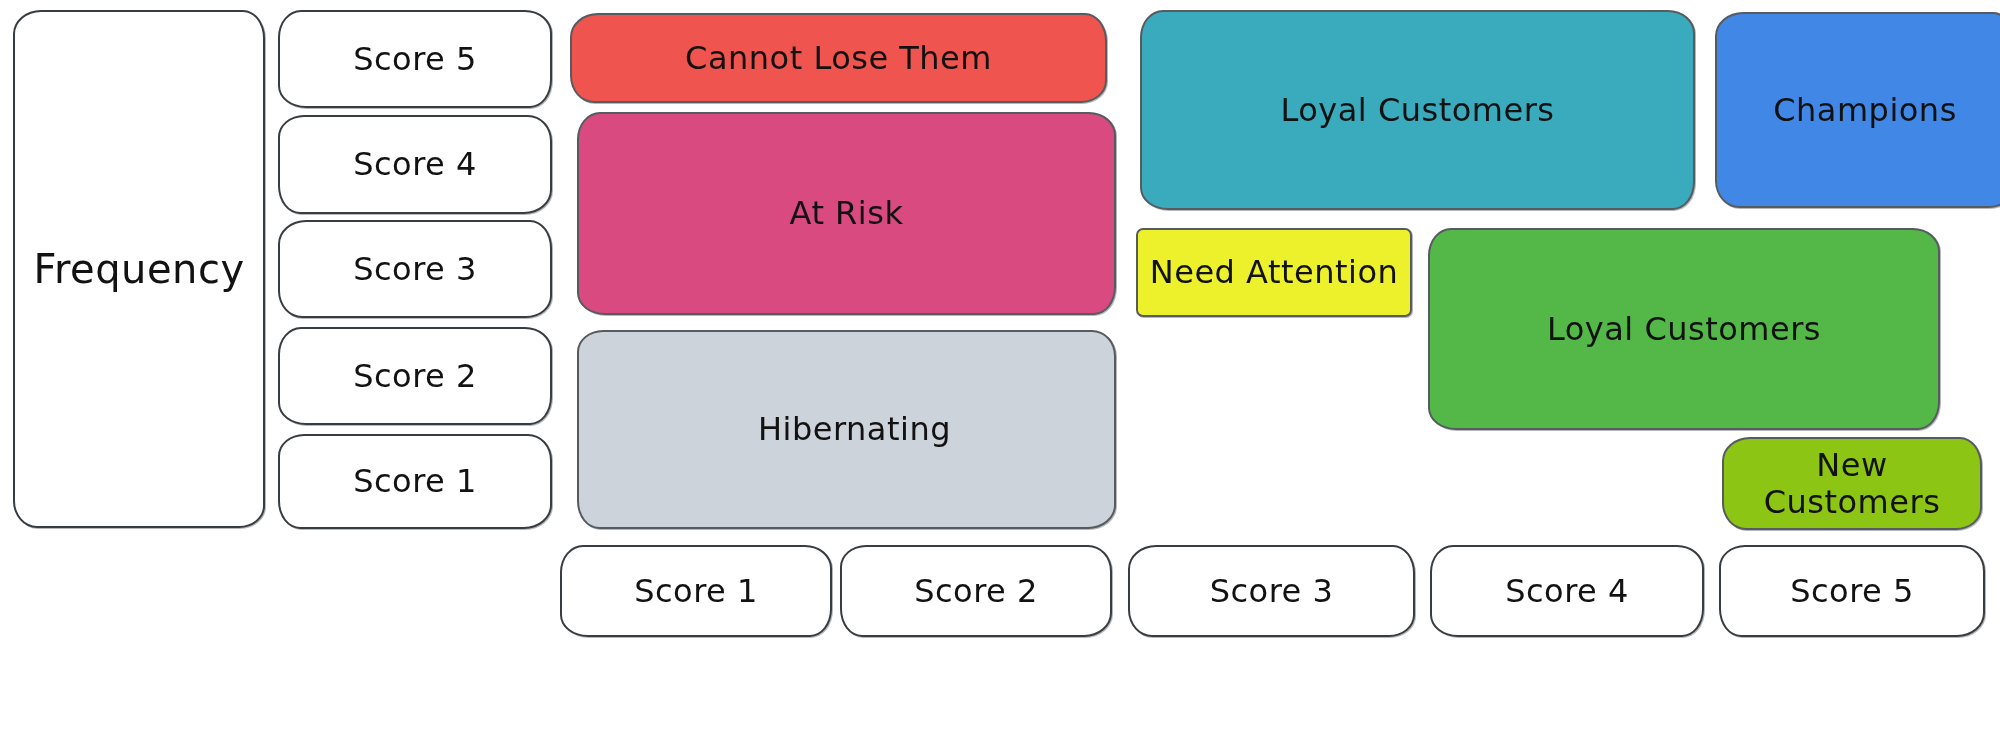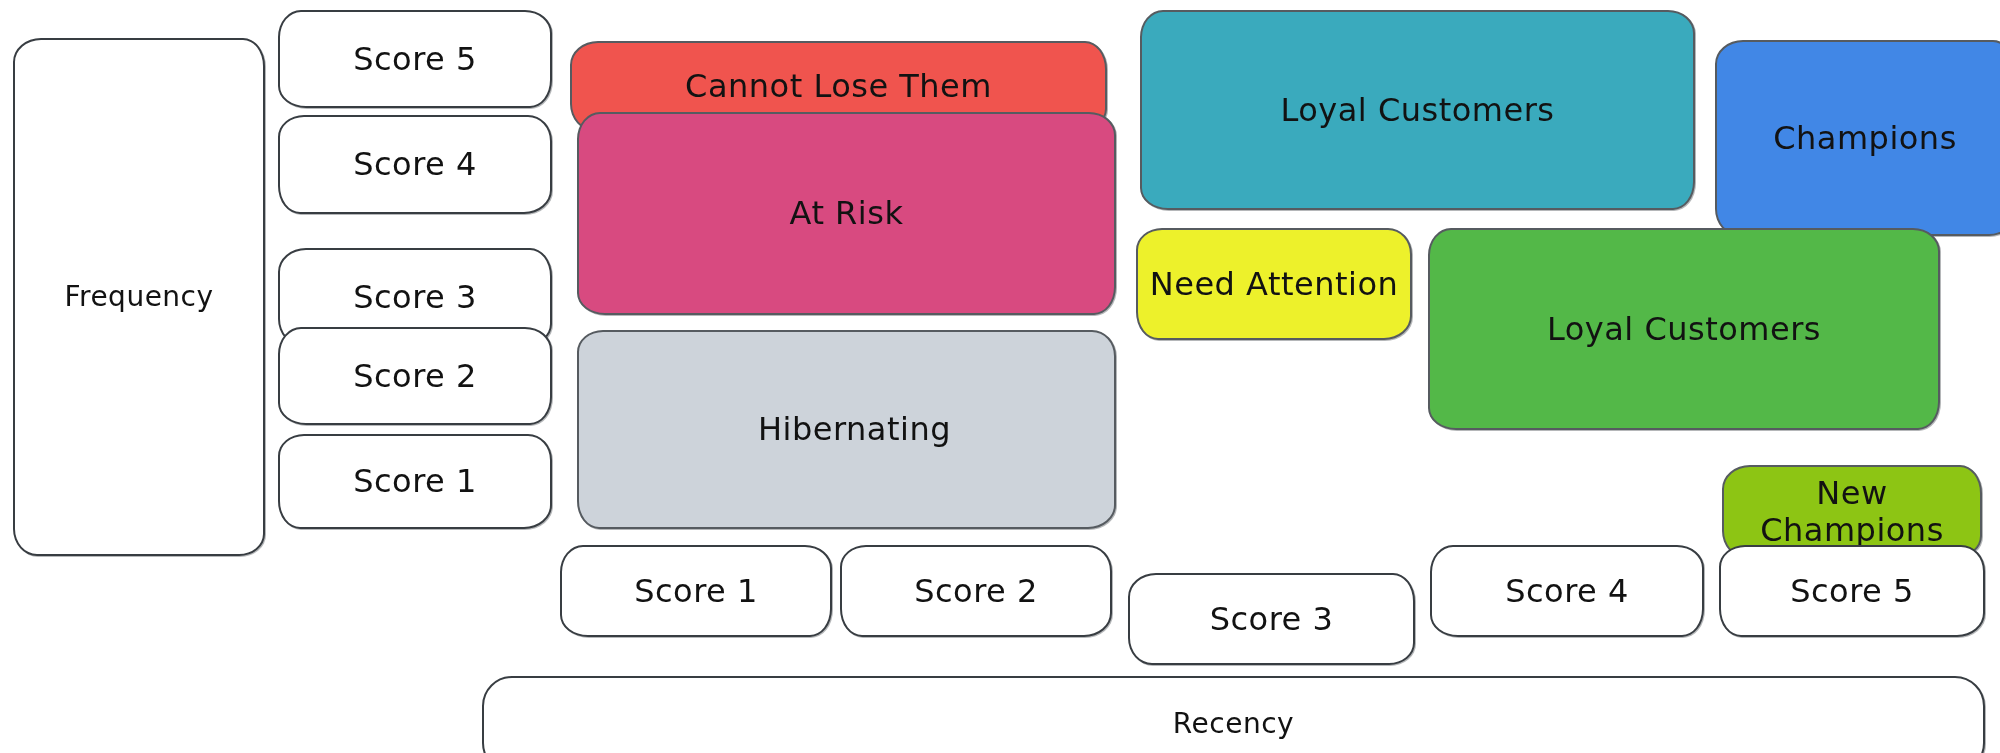--- a/index.html
+++ b/index.html
@@ -25,25 +25,25 @@
     background: #ffffff;
     border: 2.5px solid #383d42;
     font-size: 32px;
     letter-spacing: 0.5px;
     color: #121212;
     text-align: center;
     line-height: 1.15;
     box-shadow: 1px 1px 0 rgba(90,95,100,0.45);
   }
   
-  .r1 { border-radius: 28px 22px 26px 24px / 24px 28px 22px 27px; margin-top: 28px; }
+  .r1 { border-radius: 28px 22px 26px 24px / 24px 28px 22px 27px; }
   .r2 { border-radius: 23px 27px 22px 28px / 27px 23px 28px 22px; }
   .r3 { border-radius: 26px 24px 28px 22px / 22px 26px 24px 28px; }
   .colored { border-color: #565b60; }
-  .label-lg { font-size: 28px; }
+  .label-lg { font-size: 40px; }
 </style>
 </head>
 <body>
 
 <div id="stage">
 
   <div class="box r1 label-lg" style="left:13px; top:10px; width:252px; height:518px;">Frequency</div>
 
   <div class="box r2" style="left:278px; top:10px;  width:274px; height:98px;">Score 5</div>
   <div class="box r3" style="left:278px; top:115px; width:274px; height:99px;">Score 4</div>
@@ -54,29 +54,28 @@
   <div class="box colored r1" style="left: 570px; top: 13px; width: 537px; height: 90px; background: rgb(240, 84, 78);">Cannot Lose Them</div>
 
   <div class="box colored r2" style="left: 577px; top: 112px; width: 539px; height: 203px; background: rgb(216, 74, 128);">At Risk</div>
 
   <div class="box colored r3" style="left: 577px; top: 330px; width: 539px; height: 199px; background: rgb(205, 211, 218); padding-left: 16px;">Hibernating</div>
 
   <div class="box colored r2" style="left: 1140px; top: 10px; width: 555px; height: 200px; background: rgb(58, 170, 189);">Loyal Customers</div>
 
   <div class="box colored r1" style="left: 1715px; top: 12px; width: 300px; height: 196px; background: rgb(65, 135, 230);">Champions</div>
 
-  <div class="box colored r3" style="left: 1136px; top: 228px; width: 276px; height: 112px; background: rgb(237, 241, 43);">Need Attention</div>
+  <div class="box colored r3" style="left: 1136px; top: 228px; width: 276px; height: 89px; background: rgb(237, 241, 43); border-radius: 7px;">Need Attention</div>
 
 
   <div class="box colored r2" style="left: 1428px; top: 228px; width: 512px; height: 202px; background: rgb(83, 184, 72);">Loyal Customers</div>
 
 
-  <div class="box colored r1" style="left: 1722px; top: 437px; width: 260px; height: 93px; background: rgb(141, 197, 20);">New Champions</div>
+  <div class="box colored r1" style="left: 1722px; top: 437px; width: 260px; height: 93px; background: rgb(141, 197, 20);">New Customers</div>
 
   <div class="box r2" style="left:560px;  top:545px; width:272px; height:92px;">Score 1</div>
   <div class="box r3" style="left:840px;  top:545px; width:272px; height:92px;">Score 2</div>
   <div class="box r1" style="left:1128px; top:545px; width:287px; height:92px;">Score 3</div>
   <div class="box r2" style="left:1430px; top:545px; width:274px; height:92px;">Score 4</div>
   <div class="box r3" style="left:1719px; top:545px; width:266px; height:92px;">Score 5</div>
 
-  <div class="box r1 label-lg" style="left:482px; top:648px; width:1503px; height:97px; border-radius:30px;">Recency</div>
 
 </div>
 
 </body></html>

